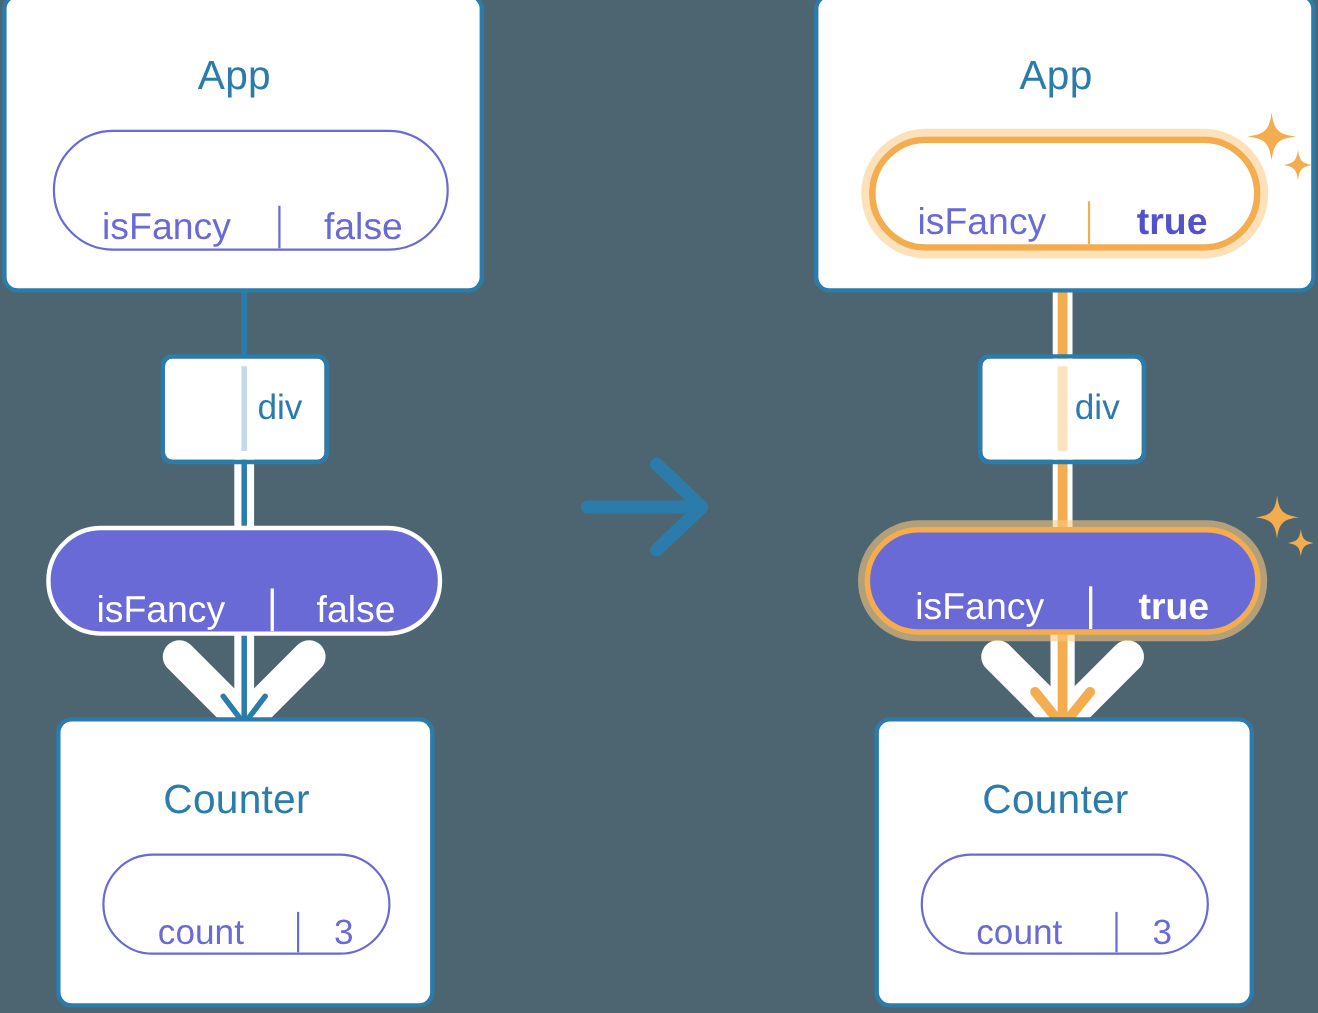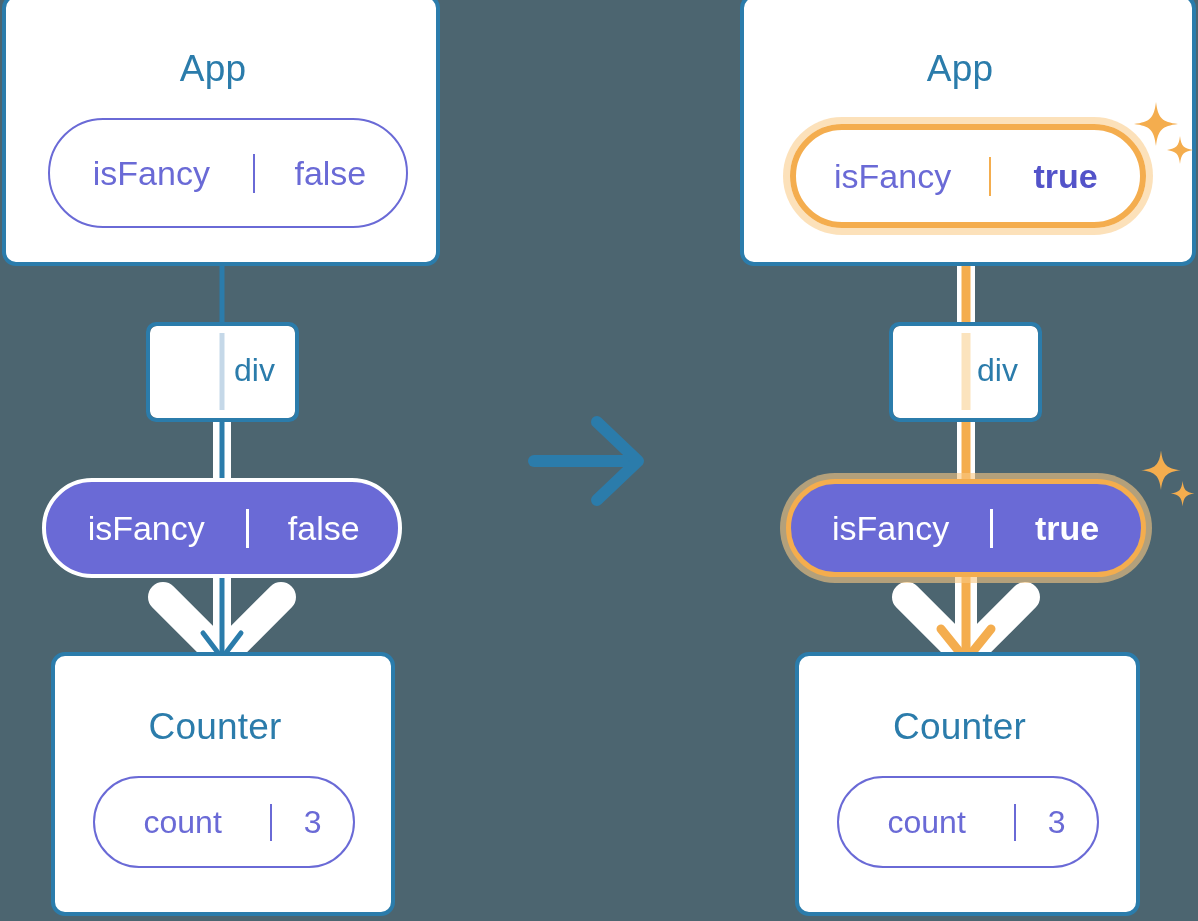--- a/index.html
+++ b/index.html
@@ -66,21 +66,21 @@
     font-size: 32px;
     font-weight: 400;
     white-space: nowrap;
     padding-left: 32px;
   }
 
   
   .pill {
     position: absolute;
     display: flex;
-    align-items: center;
+    align-items: flex-end;
     box-sizing: border-box;
     border-radius: 999px;
     overflow: hidden;
   }
   .pill .cell {
     display: flex;
     align-items: center;
     justify-content: center;
     box-sizing: border-box;
     white-space: nowrap;

